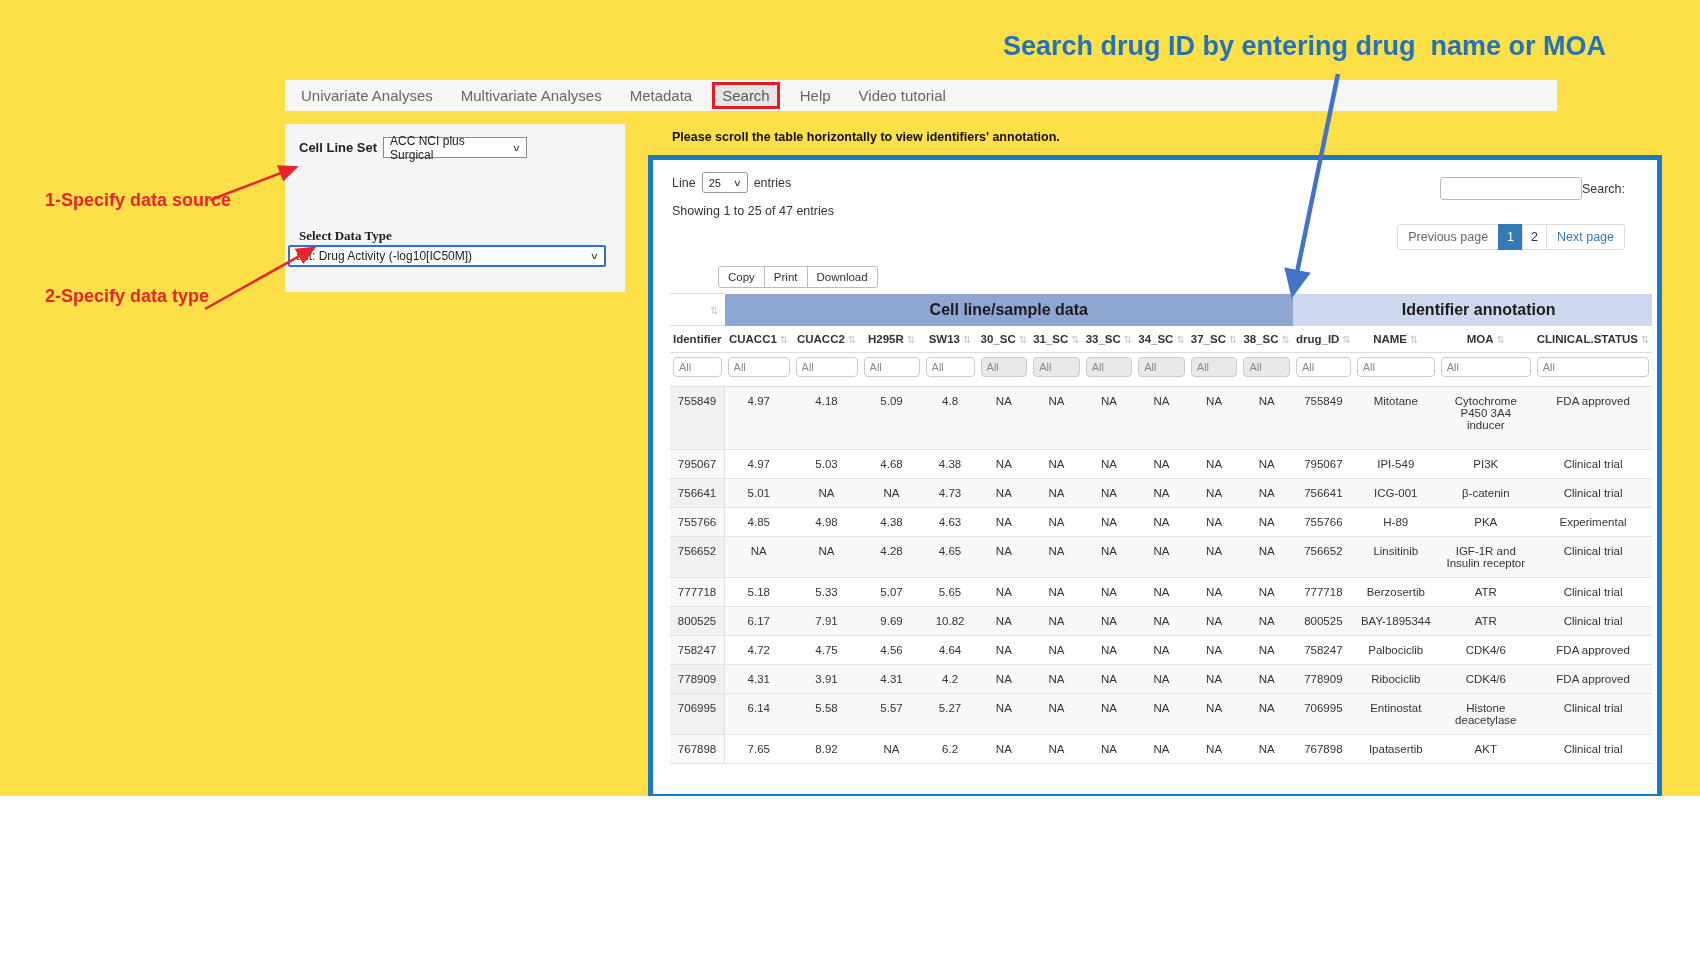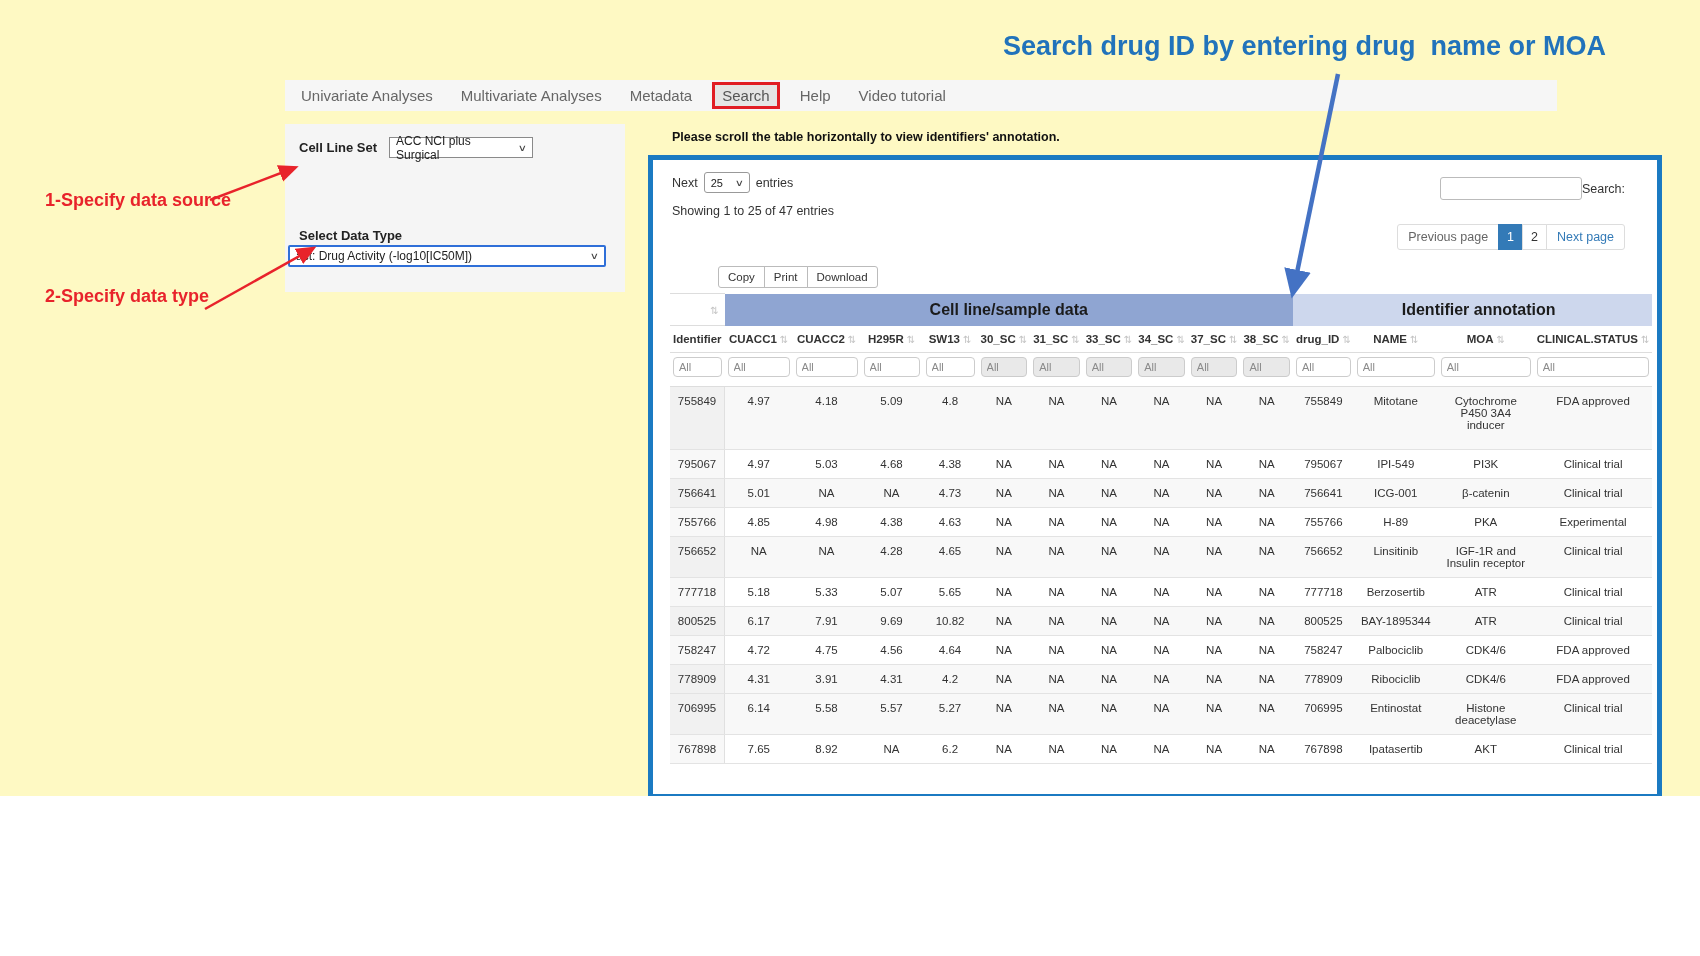--- a/index.html
+++ b/index.html
@@ -1,17 +1,17 @@
 <!DOCTYPE html>
 <html><head>
 <meta charset="utf-8">
 <style>
   html,body{margin:0;padding:0;background:#fff;}
   body{font-family:"Liberation Sans","DejaVu Sans",sans-serif;color:#333;}
-  #canvas{position:relative;width:1700px;height:796px;background:#fef9c3;overflow:hidden;}
+  #canvas{position:relative;width:1700px;height:796px;background:#fde047;overflow:hidden;}
 
   
   #overlay{position:absolute;left:0;top:0;width:1700px;height:956px;z-index:60;pointer-events:none;}
   .heading{position:absolute;left:1003px;top:31px;font-size:27px;font-weight:bold;color:#2173bb;white-space:pre;z-index:55;}
   .red-note{position:absolute;left:45px;font-size:18px;font-weight:bold;color:#e8232b;z-index:55;}
   #note1{top:190px;}
   #note2{top:286px;}
 
   
   .navbar{position:absolute;left:285px;top:80px;width:1272px;height:31px;background:#f6f6f6;
@@ -20,22 +20,22 @@
   .nav-item{white-space:nowrap;cursor:pointer;}
   .red-frame{border:3px solid #e11d24;padding:2px 7px;margin:0 -8px;display:inline-flex;align-items:center;background:#e5e5e5;text-align:center;}
   .red-frame .nav-item{color:#555;}
 
   
   .panel{position:absolute;left:285px;top:124px;width:340px;height:168px;background:#f5f5f5;z-index:4;}
   .panel .row1{position:absolute;left:14px;top:13px;display:flex;align-items:center;}
   .panel label{font-size:13px;font-weight:bold;color:#222;}
   .fake-select{display:inline-flex;align-items:center;justify-content:space-between;background:#fff;
                border:1px solid #8a8a8a;height:21px;padding:0 6px;font-size:12px;color:#222;box-sizing:border-box;cursor:pointer;}
-  #cellLineSelect{width:144px;margin-left:12px;}
-  .panel .lbl2{position:absolute;left:14px;top:104px;}
+  #cellLineSelect{width:144px;margin-left:6px;}
+  .panel .lbl2{position:absolute;left:14px;top:104px;font-family:Liberation Serif, serif;}
   #dataTypeSelect{position:absolute;left:3px;top:121px;width:318px;height:22px;border:2px solid #2f6fd8;border-radius:2px;}
   .caret{font-size:9px;color:#444;transform:scaleX(1.4);margin-left:6px;}
 
   
   .scroll-note{position:absolute;left:672px;top:130px;font-size:12.5px;font-weight:bold;color:#111;z-index:4;}
 
   
   .dt-card{position:absolute;left:648px;top:155px;width:1004px;height:634px;border:5px solid #1b7ac2;background:#fff;z-index:3;}
   .show-row{position:absolute;left:19px;top:12px;display:flex;align-items:center;font-size:12.5px;color:#333;}
   #lenSelect{width:46px;height:21px;margin:0 6px;border:1px solid #999;border-radius:3px;font-size:11px;}
@@ -104,21 +104,21 @@
     <div class="fake-select" id="dataTypeSelect">
       <span>act: Drug Activity (-log10[IC50M])</span>
       <span class="caret">∨</span>
     </div>
   </div>
 
   <div class="scroll-note">Please scroll the table horizontally to view identifiers' annotation.</div>
 
   <div class="dt-card">
     <div class="show-row">
-      <span>Next</span>
+      <span>Line</span>
       <div class="fake-select" id="lenSelect">
         <span>25</span>
         <span class="caret">∨</span>
       </div>
       <span>entries</span>
     </div>
     <div class="info">Showing 1 to 25 of 47 entries</div>
 
     <div class="search-wrap">
       <input type="text" value="" style="">

